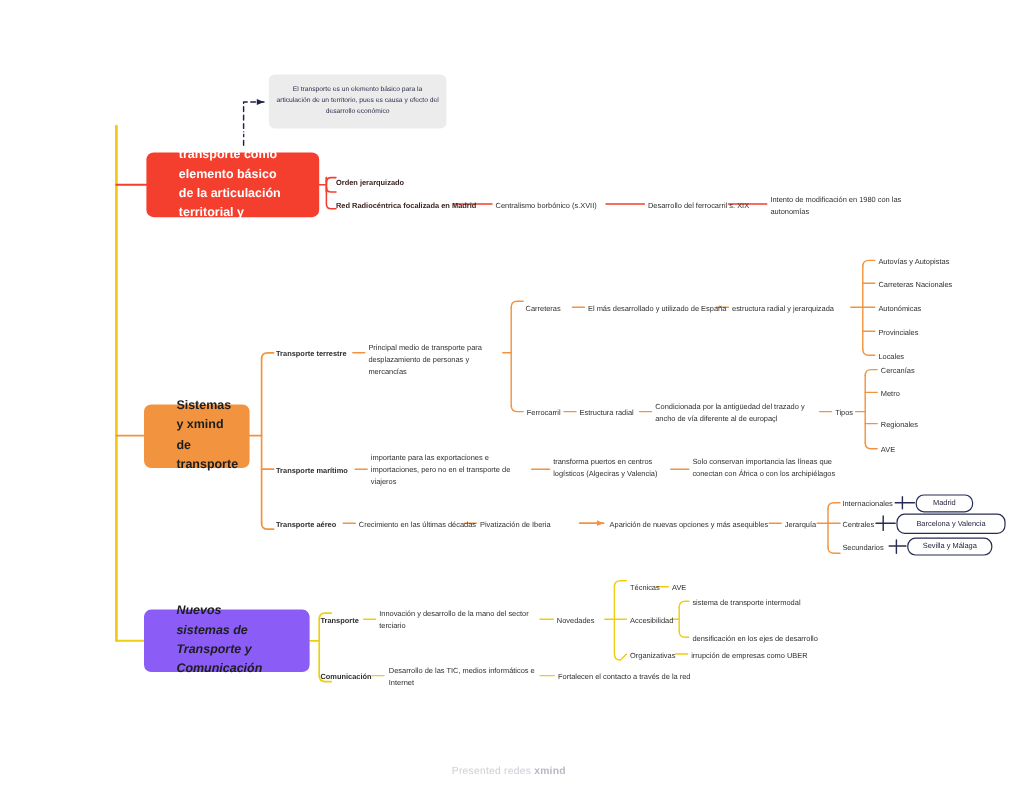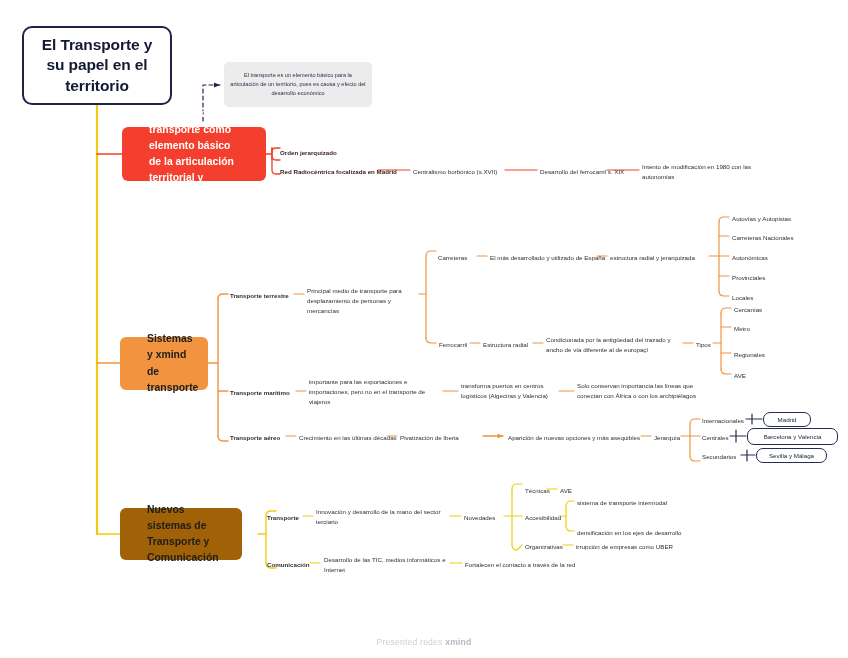--- a/index.html
+++ b/index.html
@@ -30,21 +30,21 @@
     box-sizing:border-box;
   }
 
   .main{
     border-radius:6px;display:flex;align-items:center;
     padding:0 27px;box-sizing:border-box;
     font-size:10.4px;font-weight:600;line-height:1.55;color:#1d1d1d;
   }
   .main.red{left:122px;top:127px;width:144px;height:54px;background:#f53f2e;color:#ffffff;}
   .main.orange{left:120px;top:337px;width:88px;height:53px;background:#f2943f;}
-  .main.yellow{left:120px;top:508px;width:122px;height:52px;background:#a16207;}
+  .main.yellow{left:120px;top:508px;width:138px;height:52px;background:#8b5cf6;font-style:italic;}
 
   
   .lbl{
     position:absolute;font-size:6.2px;line-height:1.62;color:#2f2f2f;
     white-space:pre-line;
   }
   .lbl.b{font-weight:700;}
   .lbl.red{color:#3a2320;}
   .lbl.w{white-space:normal;}
 
@@ -153,21 +153,20 @@
       <path d="M566,506 L566,526" stroke="#efce11" stroke-width="1.2"></path>
       <path d="M566,506 q0,-5 5,-5 L574,501" stroke="#efce11" stroke-width="1.2"></path>
       <path d="M566,526 q0,5 5,5 L574,531" stroke="#efce11" stroke-width="1.2"></path>
       <path d="M563,545 L573,545" stroke="#efce11" stroke-width="1.2"></path>
 
       <path d="M310,563 L320,563" stroke="#efce11" stroke-width="1.2"></path>
       <path d="M450,563 L462,563" stroke="#efce11" stroke-width="1.2"></path>
     </g>
   </svg>
 
-  <div class="node root">El Transporte y su papel en el territorio</div>
   <div class="node note">El transporte es un elemento básico para la articulación de un territorio, pues es causa y efecto del desarrollo económico</div>
 
   <div class="node main red">Las redes de transporte como elemento básico de la articulación territorial y económica</div>
   <div class="lbl b red" style="left:280px;top:148px;">Orden jerarquizado</div>
   <div class="lbl b red" style="left:280px;top:167px;">Red Radiocéntrica focalizada en Madrid</div>
   <div class="lbl" style="left:413px;top:167px;">Centralismo borbónico (s.XVII)</div>
   <div class="lbl" style="left:540px;top:167px;">Desarrollo del ferrocarril s. XIX</div>
   <div class="lbl w" style="left:642px;top:162px;width:112px;">Intento de modificación en 1980 con las autonomías</div>
 
   <div class="node main orange">Sistemas y xmind de transporte</div>

